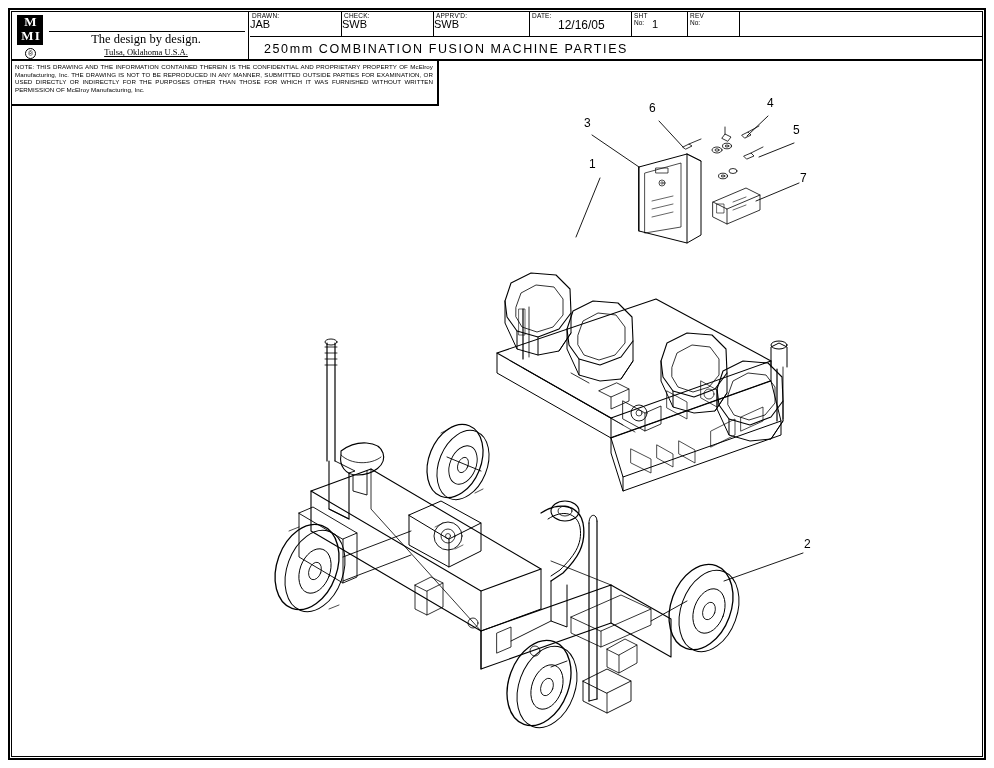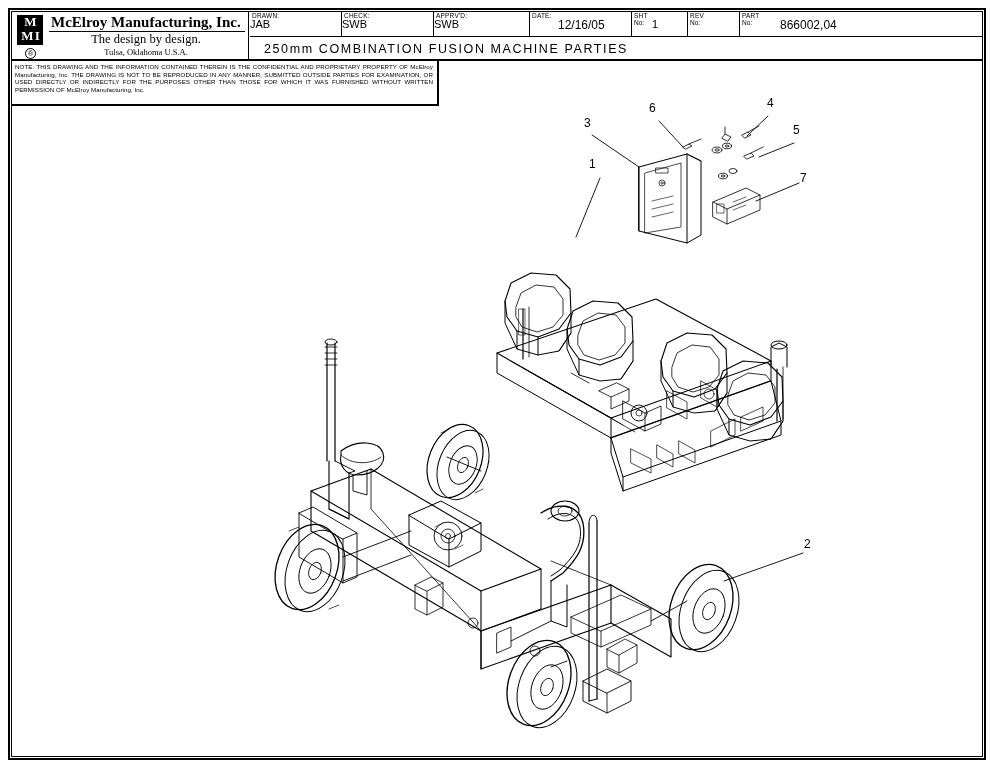--- a/index.html
+++ b/index.html
@@ -134,20 +134,21 @@
     background: #000;
   }
   .city {
     position: absolute;
     left: 40px;
     top: 36px;
     width: 190px;
     text-align: center;
     font-family: "Liberation Serif", serif;
     font-size: 8.5px;
+    text-decoration: underline;
   }
   .reg-mark {
     position: absolute;
     left: 14px;
     top: 37px;
     font-size: 7px;
     border: 1px solid #000;
     border-radius: 50%;
     width: 9px;
     height: 9px;
@@ -215,21 +216,20 @@
 
 <div id="sheet">
 
   <div class="outer-border"></div>
   <div class="inner-border"></div>
 
   <div class="title-block">
 
     <div class="logo-box">
       <div class="mmi-logo">M<br>M I</div>
-      <div class="company-name">McElroy Manufacturing, Inc.</div>
       <div class="tagline-rule"></div>
       <div class="tagline">The design by design.</div>
       <div class="reg-mark">®</div>
       <div class="city">Tulsa, Oklahoma U.S.A.</div>
     </div>
 
     <div class="cell" style="left:239px; width:92px;">
       <div class="lbl">DRAWN:</div>
       <div class="val">JAB</div>
     </div>
@@ -254,25 +254,20 @@
       <div class="lbl2">No:</div>
       <div class="val" style="left:20px;">1</div>
     </div>
 
     <div class="cell" style="left:677px; width:52px;">
       <div class="lbl">REV</div>
       <div class="lbl2">No:</div>
       <div class="val"></div>
     </div>
 
-    <div class="cell" style="left:729px; width:242px; border-right:none;">
-      <div class="lbl">PART</div>
-      <div class="lbl2">No:</div>
-      <div class="val" style="left:40px; font-size:12px;">866002,04</div>
-    </div>
 
     <div class="assembly-title">
       <span>250mm  COMBINATION  FUSION  MACHINE  PARTIES</span>
     </div>
   </div>
 
   <div class="note-block">
     <p>NOTE: THIS DRAWING AND THE INFORMATION CONTAINED THEREIN IS THE CONFIDENTIAL AND PROPRIETARY PROPERTY OF McElroy Manufacturing, Inc. THE DRAWING IS NOT TO BE REPRODUCED IN ANY MANNER, SUBMITTED OUTSIDE PARTIES FOR EXAMINATION, OR USED DIRECTLY OR INDIRECTLY FOR THE PURPOSES OTHER THAN THOSE FOR WHICH IT WAS FURNISHED WITHOUT WRITTEN PERMISSION OF McElroy Manufacturing, Inc.</p>
   </div>
 

